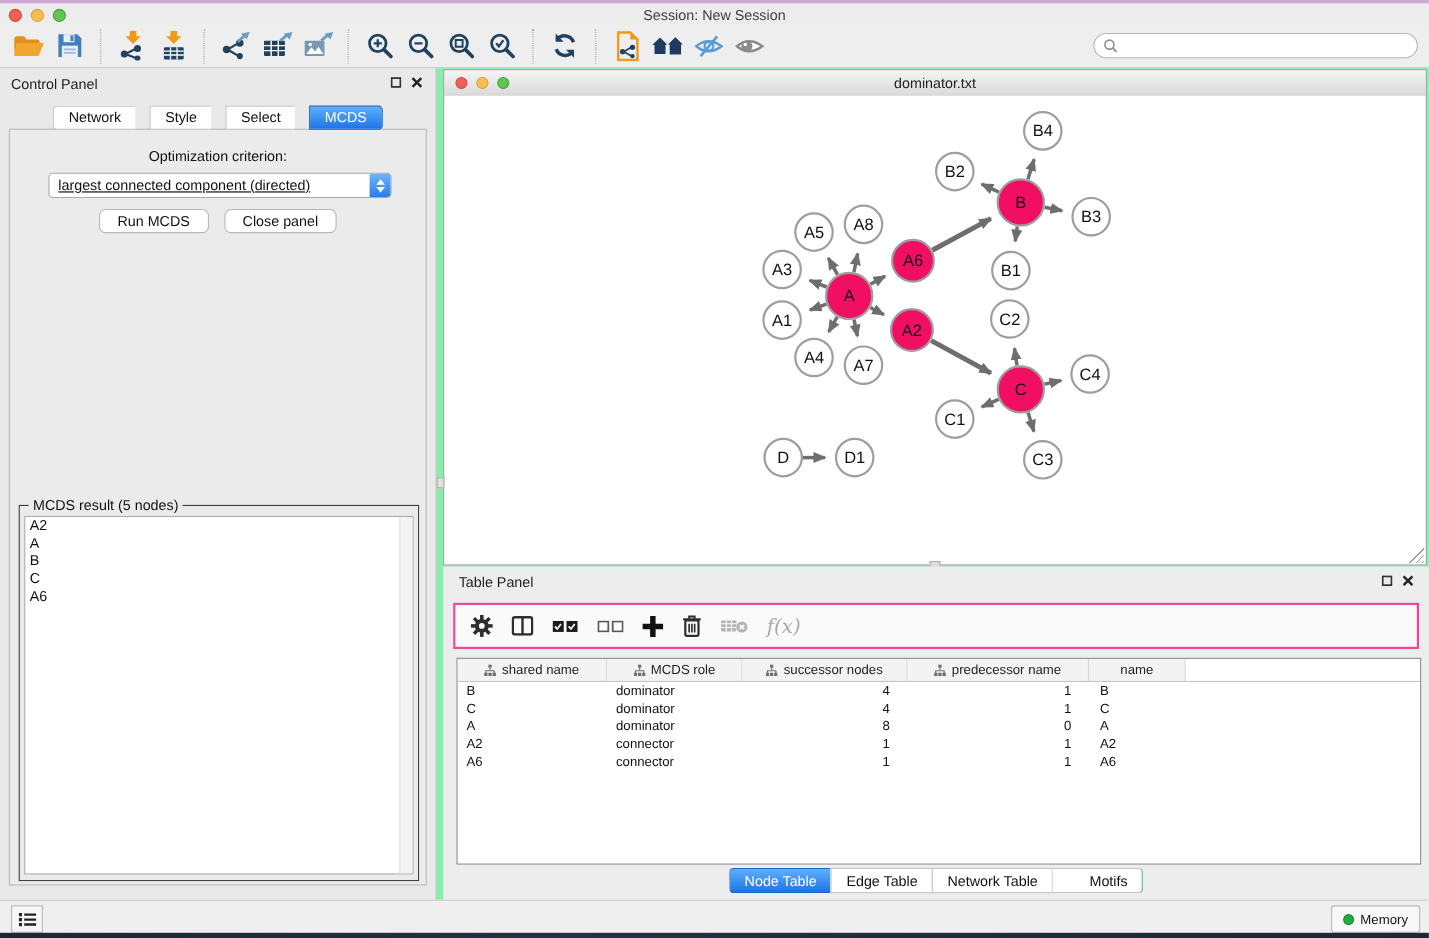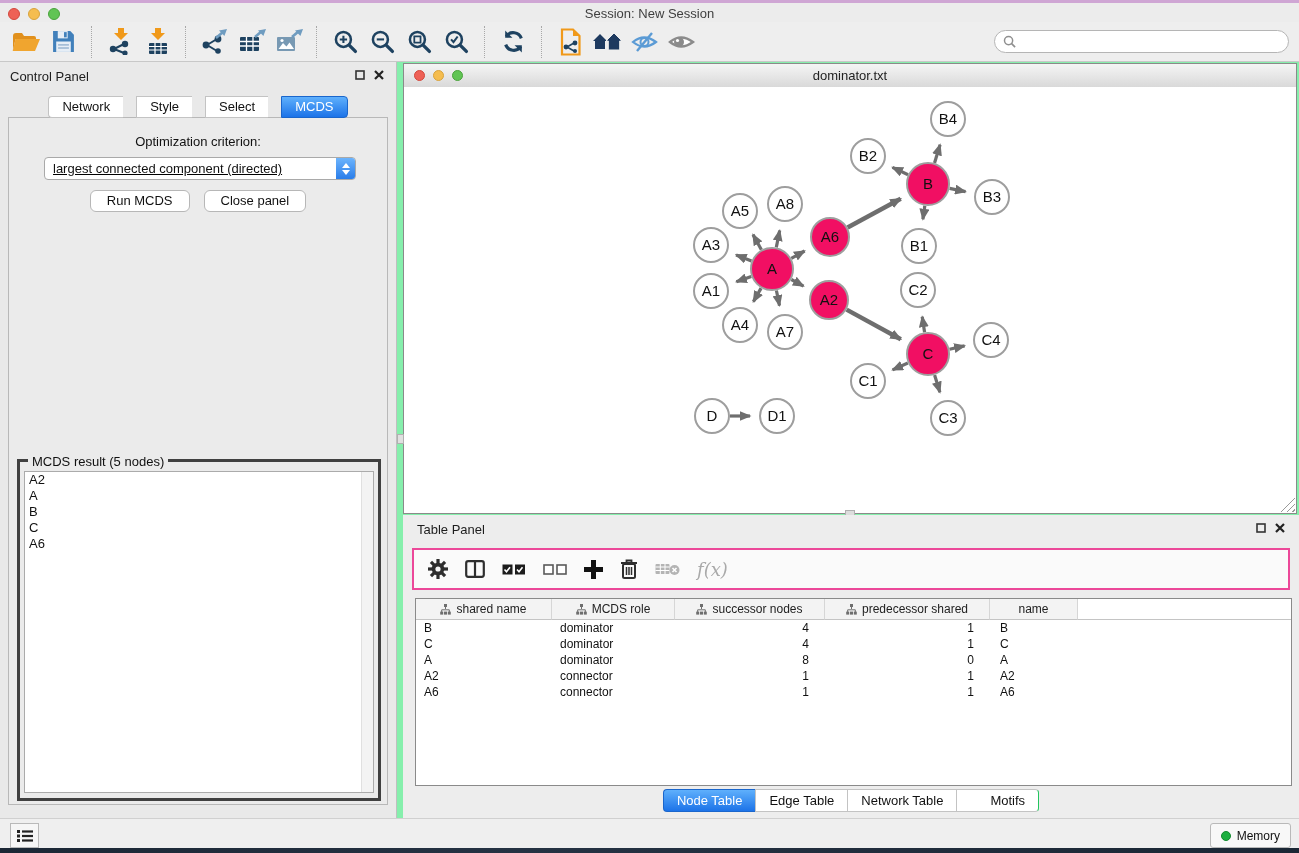--- a/index.html
+++ b/index.html
@@ -45,21 +45,21 @@
   .dropdown{position:absolute;left:35px;top:39px;width:312px;height:23px;background:#fff;border:1px solid #a9a9a9;
             border-radius:4px;display:flex;align-items:center;box-sizing:border-box;text-decoration:underline;}
   .dropdown .val{flex:1;font-size:13px;padding-left:8px;color:#111;white-space:nowrap;overflow:hidden;}
   .spinner{width:19px;height:21px;background:linear-gradient(#6cb4fd,#2a7de9);border-radius:0 3px 3px 0;
            display:flex;flex-direction:column;align-items:center;justify-content:center;gap:2px;}
   .tri-up{width:0;height:0;border-left:4px solid transparent;border-right:4px solid transparent;border-bottom:5px solid #fff;}
   .tri-down{width:0;height:0;border-left:4px solid transparent;border-right:4px solid transparent;border-top:5px solid #fff;}
   .btn-row{position:absolute;top:72px;left:0;right:0;display:flex;justify-content:center;gap:14px;}
   .pbtn{height:22px;line-height:20px;padding:0 16px;background:#fff;border:1px solid #b7b7b7;border-radius:6px;
         font-size:13px;color:#111;box-sizing:border-box;}
-  .result-group{position:absolute;left:8px;top:341px;width:364px;height:342px;border:3px solid #404040;box-sizing:border-box;padding-left:20px;}
+  .result-group{position:absolute;left:8px;top:341px;width:364px;height:342px;border:1px solid #404040;box-sizing:border-box;padding-left:20px;}
   .result-legend{position:absolute;top:-8px;left:8px;background:#ebebeb;padding:0 4px;font-size:13px;color:#111;}
   .result-list{position:absolute;left:4px;right:4px;top:9px;bottom:5px;background:#fff;border:1px solid #ababab;overflow:hidden;}
   .scroll-track{position:absolute;right:0;top:0;bottom:0;width:11px;background:#f3f3f3;border-left:1px solid #e0e0e0;}
   .mcds-item{font-size:13px;line-height:16px;padding-left:4px;color:#111;}
 
   
   #right-region{left:397px;top:0;right:0;height:756px;}
 
   
   #net-frame{position:absolute;left:6px;top:1px;width:894px;height:451px;border:1px solid #8a8a8a;background:#fff;box-sizing:border-box;}
@@ -501,21 +501,21 @@
               <span>successor nodes</span>
             </div>
             <div class="th c3">
               <svg width="11" height="11" viewBox="0 0 11 11">
                 <path d="M5.5 2.8 v2.2 M1.7 8 V5.8 h7.6 V8" fill="none" stroke="#6e6e6e" stroke-width="1"></path>
                 <rect x="4" y="0" width="3" height="3" fill="#6e6e6e"></rect>
                 <rect x="0.2" y="7.6" width="3" height="3" fill="#6e6e6e"></rect>
                 <rect x="4" y="7.6" width="3" height="3" fill="#6e6e6e"></rect>
                 <rect x="7.8" y="7.6" width="3" height="3" fill="#6e6e6e"></rect>
               </svg>
-              <span>predecessor shared</span>
+              <span>predecessor name</span>
             </div>
             <div class="th c4">
               <span>name</span>
             </div>
             <div class="th filler"></div>
           </div>
         <div id="tbl-body">
             <div class="trow tgrid">
               <div class="td c0">B</div>
               <div class="td c1">dominator</div>

